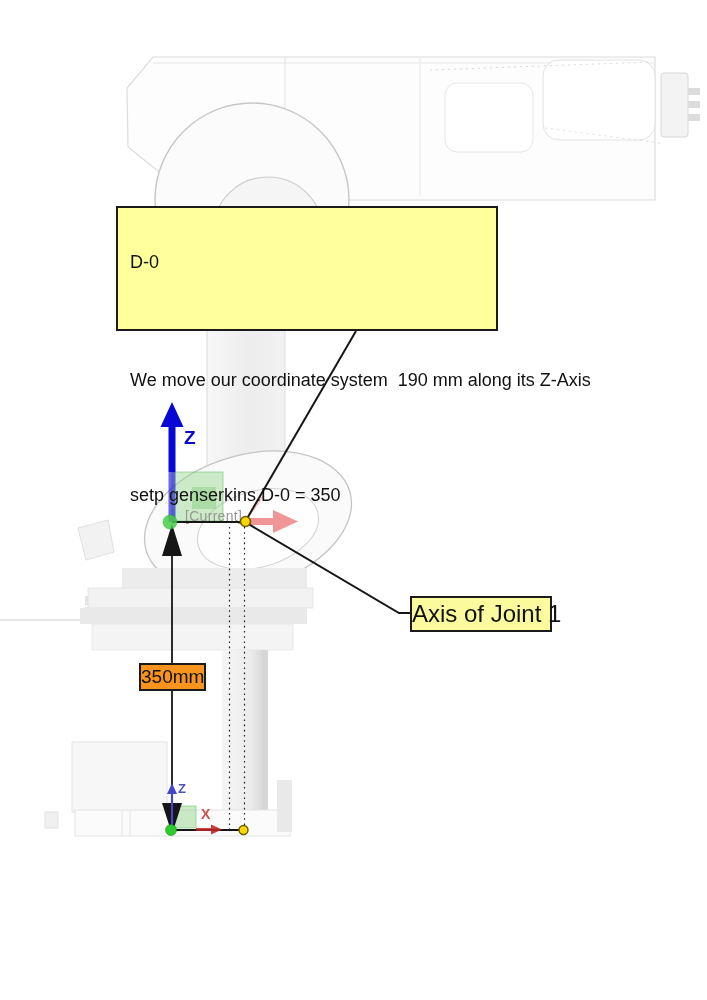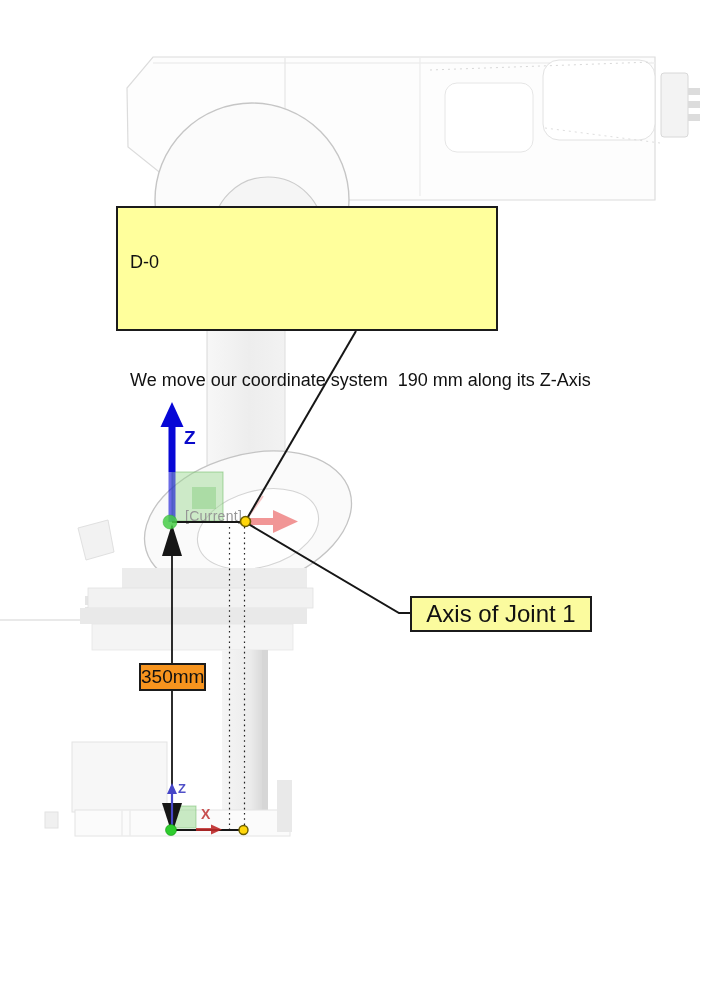--- a/index.html
+++ b/index.html
@@ -12,21 +12,21 @@
     position:absolute;box-sizing:border-box;border:2px solid #1b1b1b;
     background:#FFFF9C;color:#111;
   }
   #callout-box{
     left:116px;top:206px;width:382px;height:125px;
     padding:4px 12px;font-size:18px;line-height:20px;white-space:pre;
   }
   #callout-box .gap-lg{height:18px;}
   #callout-box .gap-sm{height:15px;}
   #joint-label{
-    left:410px;top:596px;width:182px;height:36px;background:#FBFB9E;
+    left:410px;top:596px;width:142px;height:36px;background:#FBFB9E;
     font-size:24px;line-height:31px;text-align:center;white-space:nowrap;
   }
   #dim-label{
     left:139px;top:663px;width:67px;height:28px;background:#F7941E;
     font-size:19px;line-height:23px;text-align:left;white-space:nowrap;
   }
 </style>
 </head>
 <body>
 
@@ -144,20 +144,21 @@
 
     <circle cx="170" cy="522" r="7" fill="rgba(70,205,70,0.85)" stroke="rgba(40,170,40,0.4)"></circle>
     <circle cx="245.5" cy="521.5" r="5" fill="#FFD60A" stroke="#6b5d00" stroke-width="1.6"></circle>
   </svg>
 
   <div id="callout-box" class="note-box">
     <div>D-0</div>
     <div class="gap-lg"></div>
     <div>We move our coordinate system  190 mm along its Z-Axis</div>
     <div class="gap-sm"></div>
+    <div>setp genserkins.D-0 = 350</div>
   </div>
 
   <div id="joint-label" class="note-box">
     <span>Axis of Joint 1</span>
   </div>
 
   <div id="dim-label" class="note-box">
     <span>350mm</span>
   </div>
 

